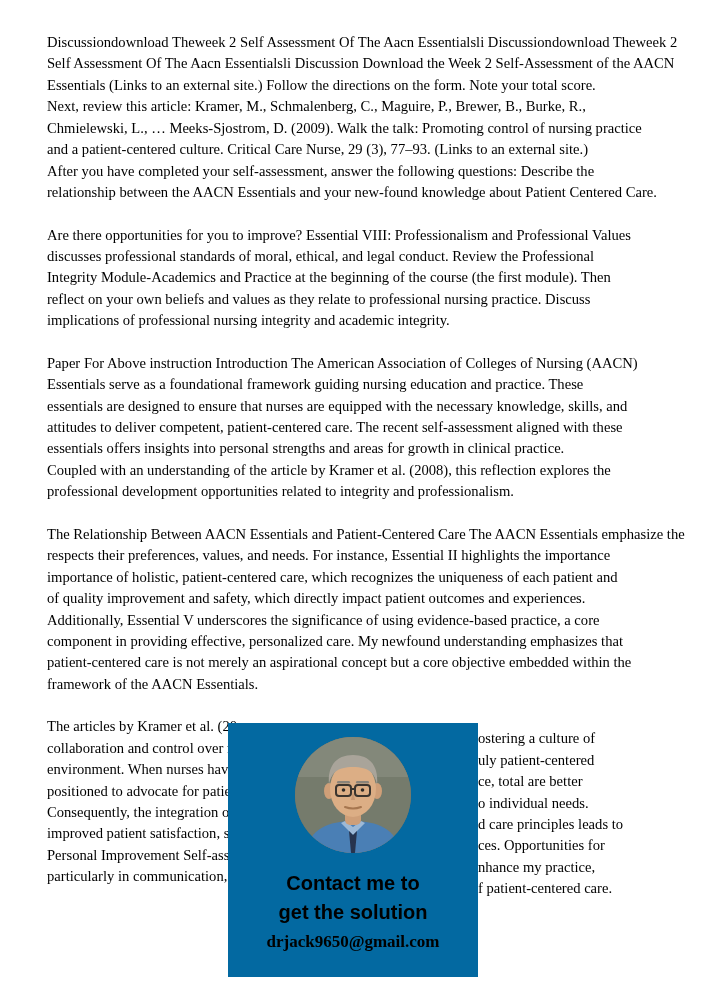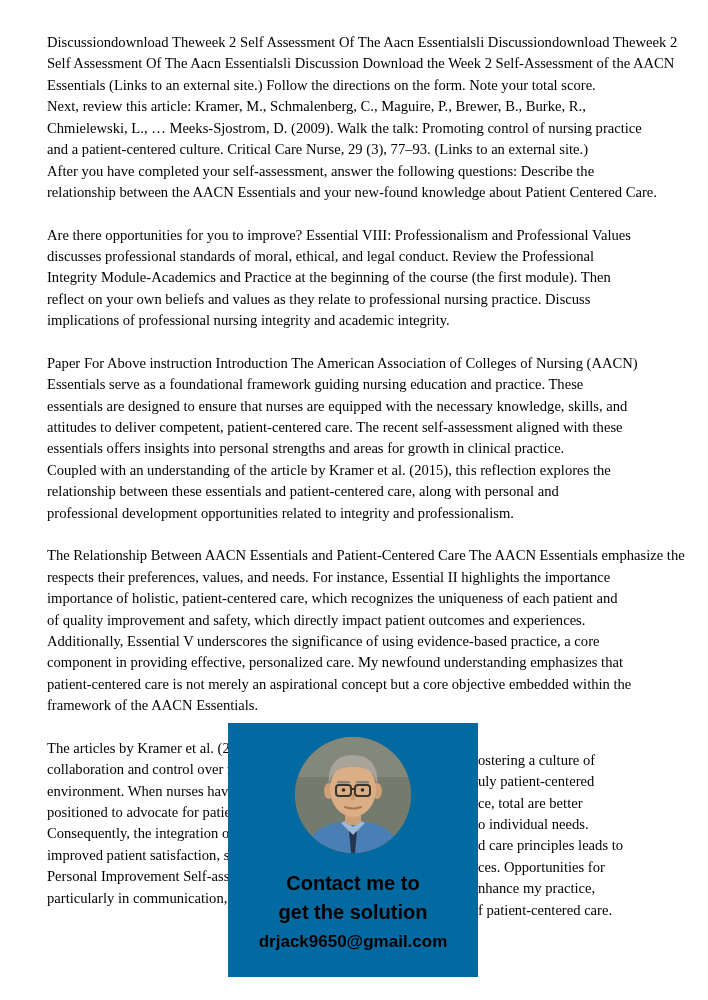--- a/index.html
+++ b/index.html
@@ -67,21 +67,21 @@
   .overlay-title {
     margin-top: 16px;
     font-family: "Liberation Sans", sans-serif;
     font-weight: 700;
     font-size: 20px;
     line-height: 29px;
     color: #000000;
   }
   .overlay-email {
     margin-top: 5px;
-    font-family: Liberation Sans, sans-serif;
+    font-family: Liberation Serif, serif;
     font-weight: 700;
     font-size: 17px;
     color: #000000;
   }
 </style>
 </head>
 <body>
 
 <div class="page">
 
@@ -105,22 +105,21 @@
       <div class="line">reflect on your own beliefs and values as they relate to professional nursing practice. Discuss</div>
       <div class="line">implications of professional nursing integrity and academic integrity.</div>
     </div>
 
     <div class="para">
       <div class="line">Paper For Above instruction Introduction The American Association of Colleges of Nursing (AACN)</div>
       <div class="line">Essentials serve as a foundational framework guiding nursing education and practice. These</div>
       <div class="line">essentials are designed to ensure that nurses are equipped with the necessary knowledge, skills, and</div>
       <div class="line">attitudes to deliver competent, patient-centered care. The recent self-assessment aligned with these</div>
       <div class="line">essentials offers insights into personal strengths and areas for growth in clinical practice.</div>
-      <div class="line">Coupled with an understanding of the article by Kramer et al. (2015), this reflection explores the</div>
-      <div class="line">relationship between these essentials and patient-centered care, along with personal and</div>
+      <div class="line">Coupled with an understanding of the article by Kramer et al. (2008), this reflection explores the</div>
       <div class="line">professional development opportunities related to integrity and professionalism.</div>
     </div>
 
     <div class="para">
       <div class="line">The Relationship Between AACN Essentials and Patient-Centered Care The AACN Essentials emphasize the</div>
       <div class="line">respects their preferences, values, and needs. For instance, Essential II highlights the importance</div>
       <div class="line">importance of holistic, patient-centered care, which recognizes the uniqueness of each patient and</div>
       <div class="line">of quality improvement and safety, which directly impact patient outcomes and experiences.</div>
       <div class="line">Additionally, Essential V underscores the significance of using evidence-based practice, a core</div>
       <div class="line">component in providing effective, personalized care. My newfound understanding emphasizes that</div>

